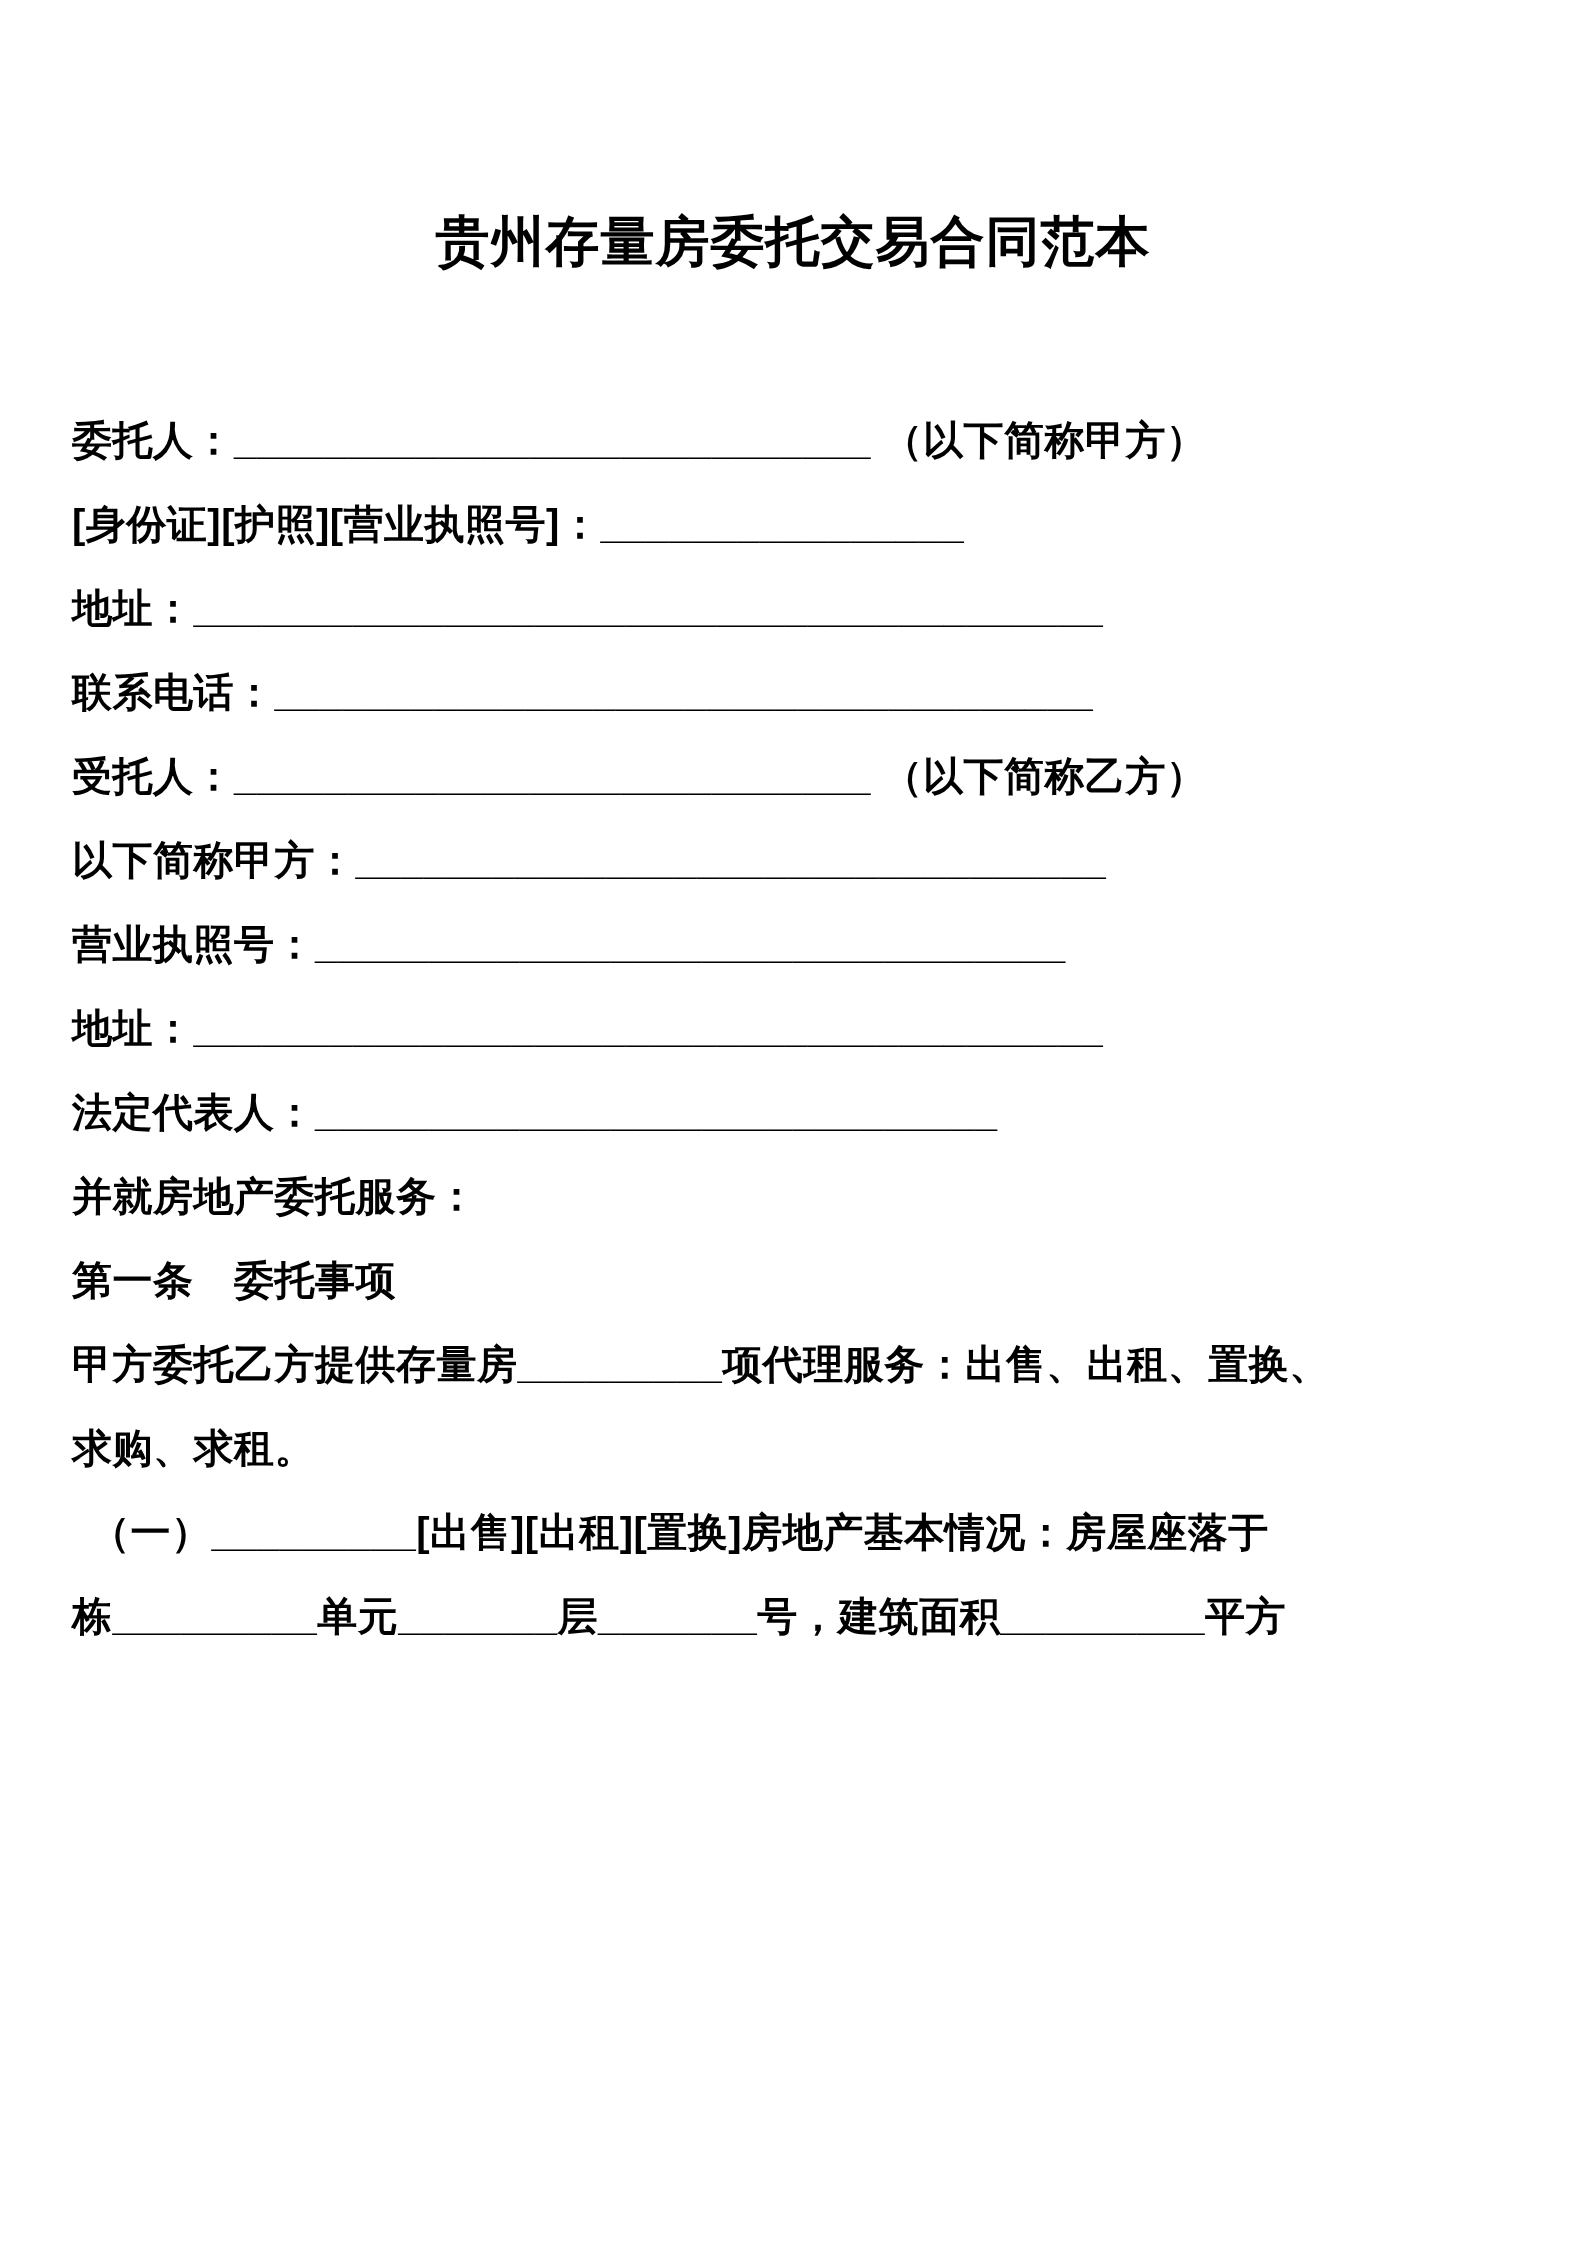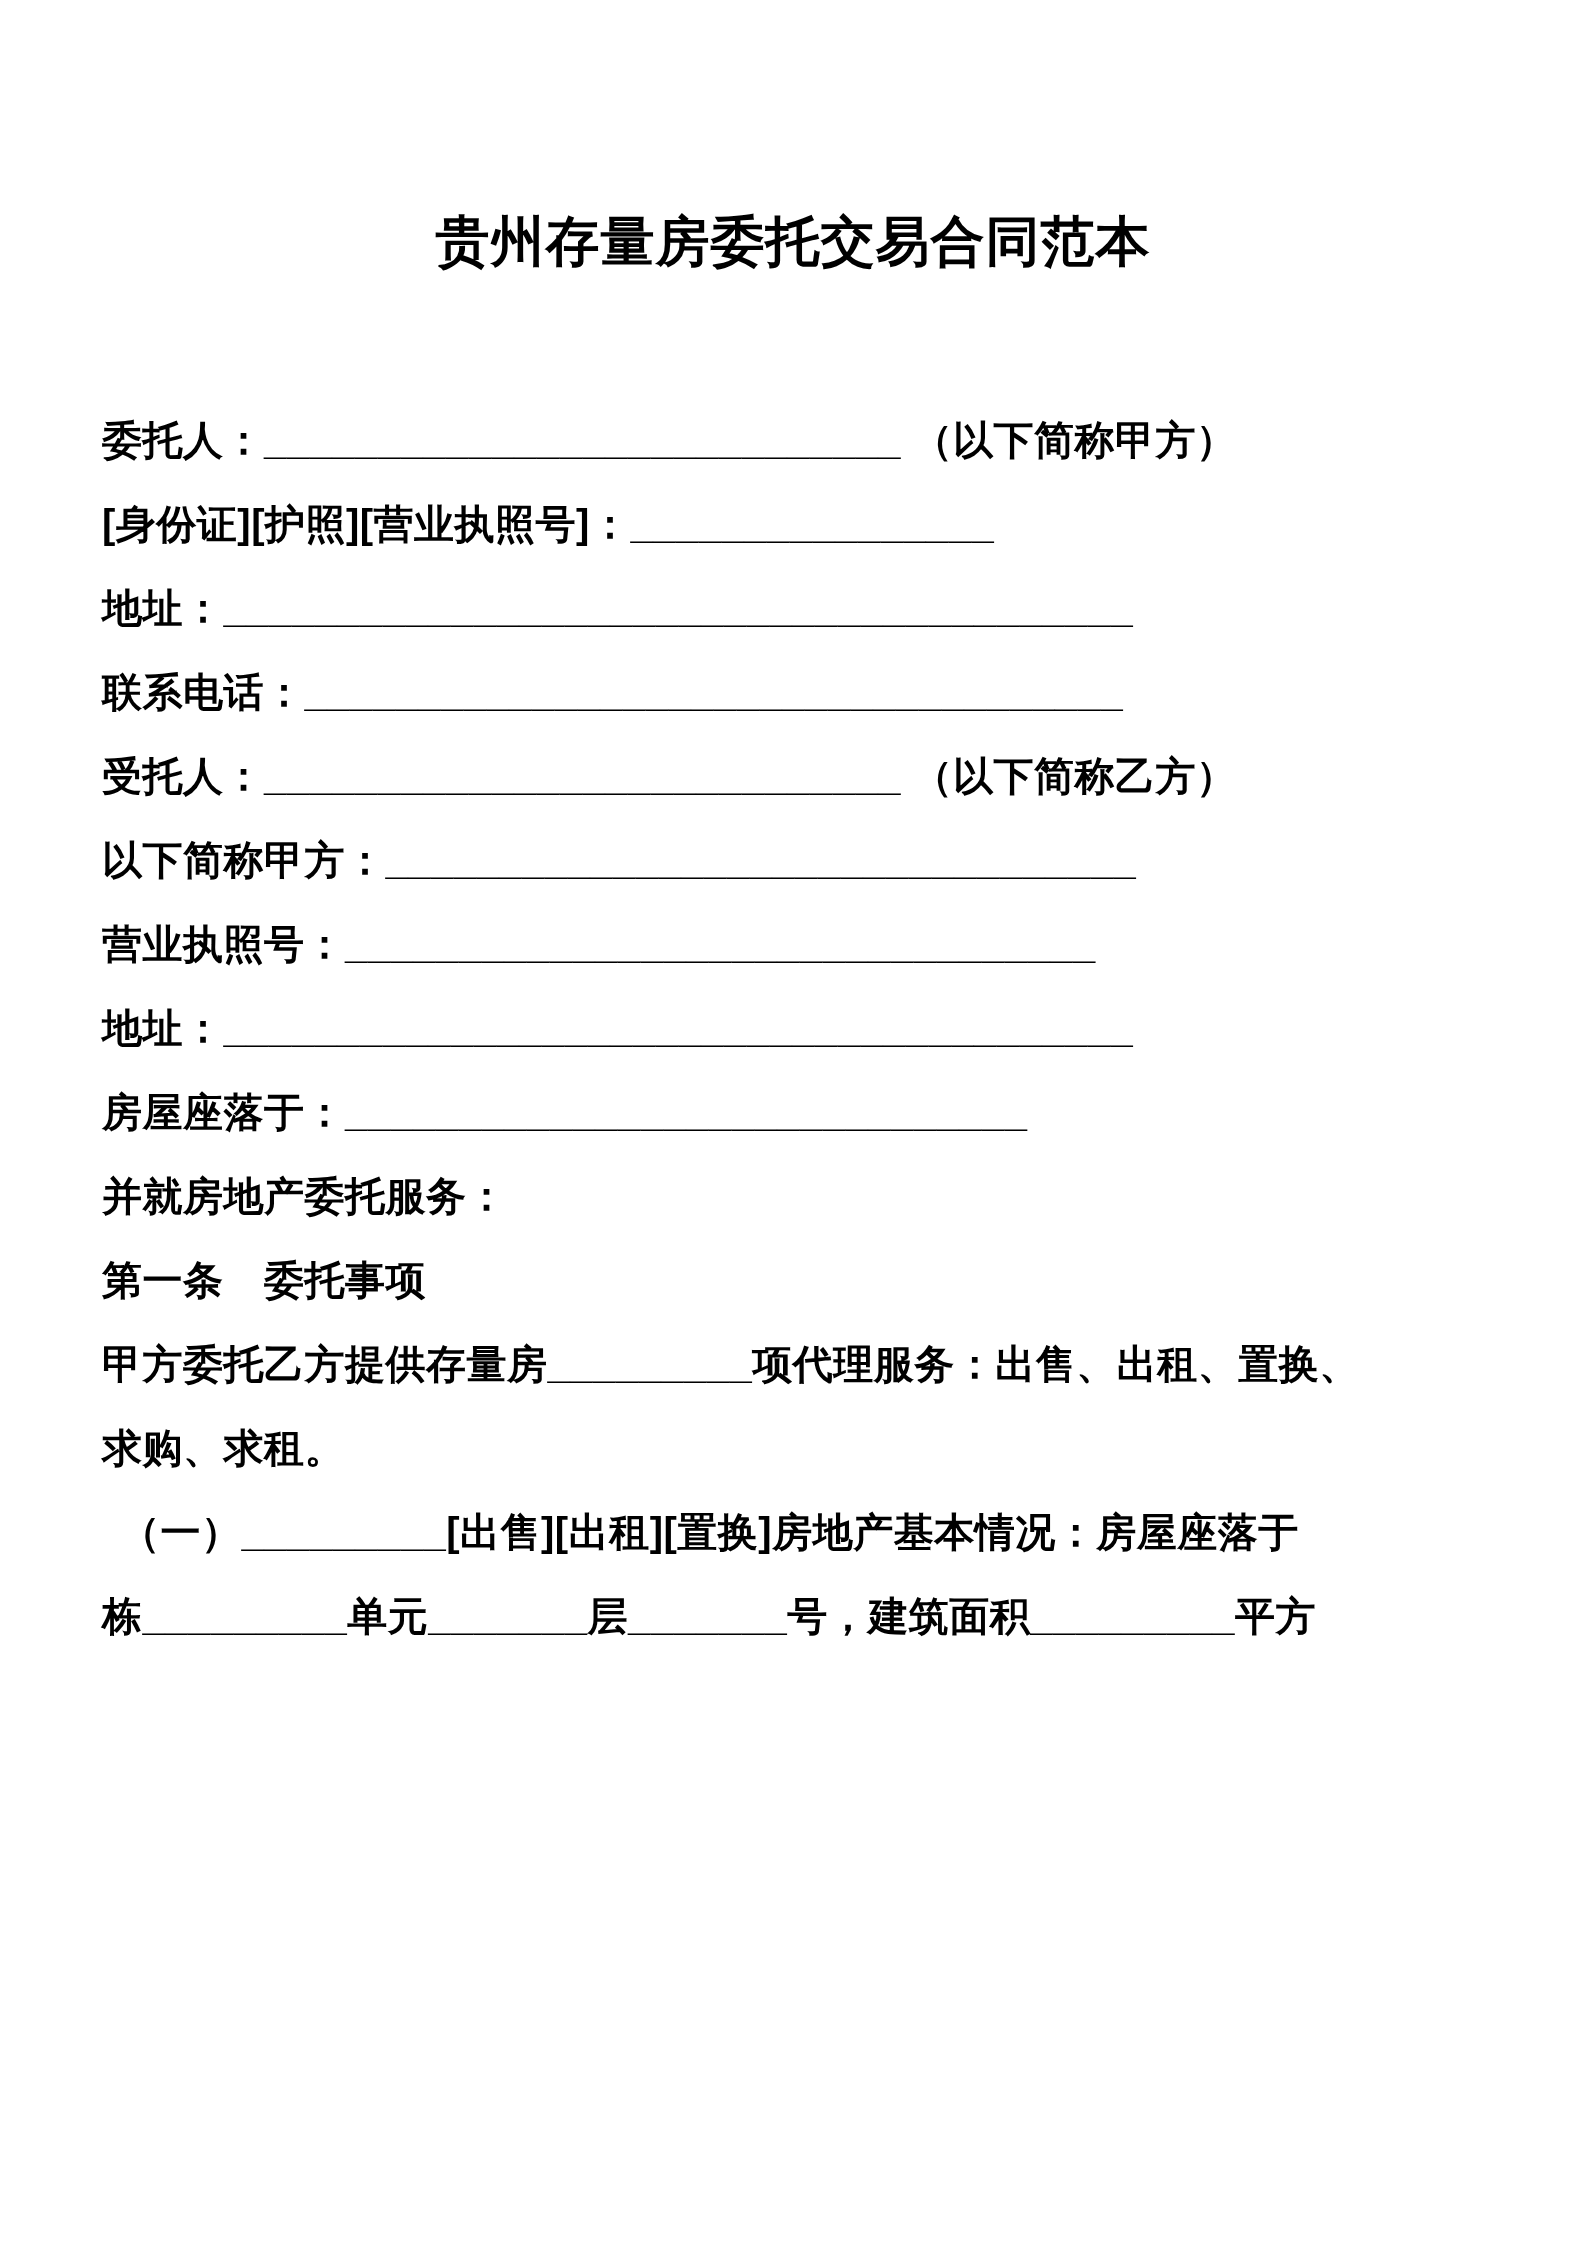--- a/index.html
+++ b/index.html
@@ -21,21 +21,21 @@
     padding-top: 206px;
     text-align: center;
     font-size: 54px;
     font-weight: 700;
     line-height: 70px;
     letter-spacing: 1px;
     white-space: pre;
   }
   .doc-body {
     margin-top: 122px;
-    margin-left: 102px;
+    margin-left: 72px;
     width: 1270px;
   }
   .doc-line {
     font-size: 40px;
     font-weight: 700;
     line-height: 84px;
     height: 84px;
     white-space: pre;
     letter-spacing: 0.5px;
   }
@@ -50,21 +50,21 @@
   <div class="doc-title">贵州存量房委托交易合同范本</div>
   <div class="doc-body">
     <div class="doc-line">委托人：____________________________ （以下简称甲方）</div>
     <div class="doc-line">[身份证][护照][营业执照号]：________________</div>
     <div class="doc-line">地址：________________________________________</div>
     <div class="doc-line">联系电话：____________________________________</div>
     <div class="doc-line">受托人：____________________________ （以下简称乙方）</div>
     <div class="doc-line">以下简称甲方：_________________________________</div>
     <div class="doc-line">营业执照号：_________________________________</div>
     <div class="doc-line">地址：________________________________________</div>
-    <div class="doc-line">房屋座落于：______________________________</div>
+    <div class="doc-line">法定代表人：______________________________</div>
     <div class="doc-line">并就房地产委托服务：</div>
     <div class="doc-line">第一条　委托事项</div>
     <div class="doc-line">甲方委托乙方提供存量房_________项代理服务：出售、出租、置换、</div>
     <div class="doc-line">求购、求租。</div>
     <div class="doc-line indent">（一）_________[出售][出租][置换]房地产基本情况：房屋座落于</div>
     <div class="doc-line">栋_________单元_______层_______号，建筑面积_________平方</div>
   </div>
 </div>
 
 </body></html>

